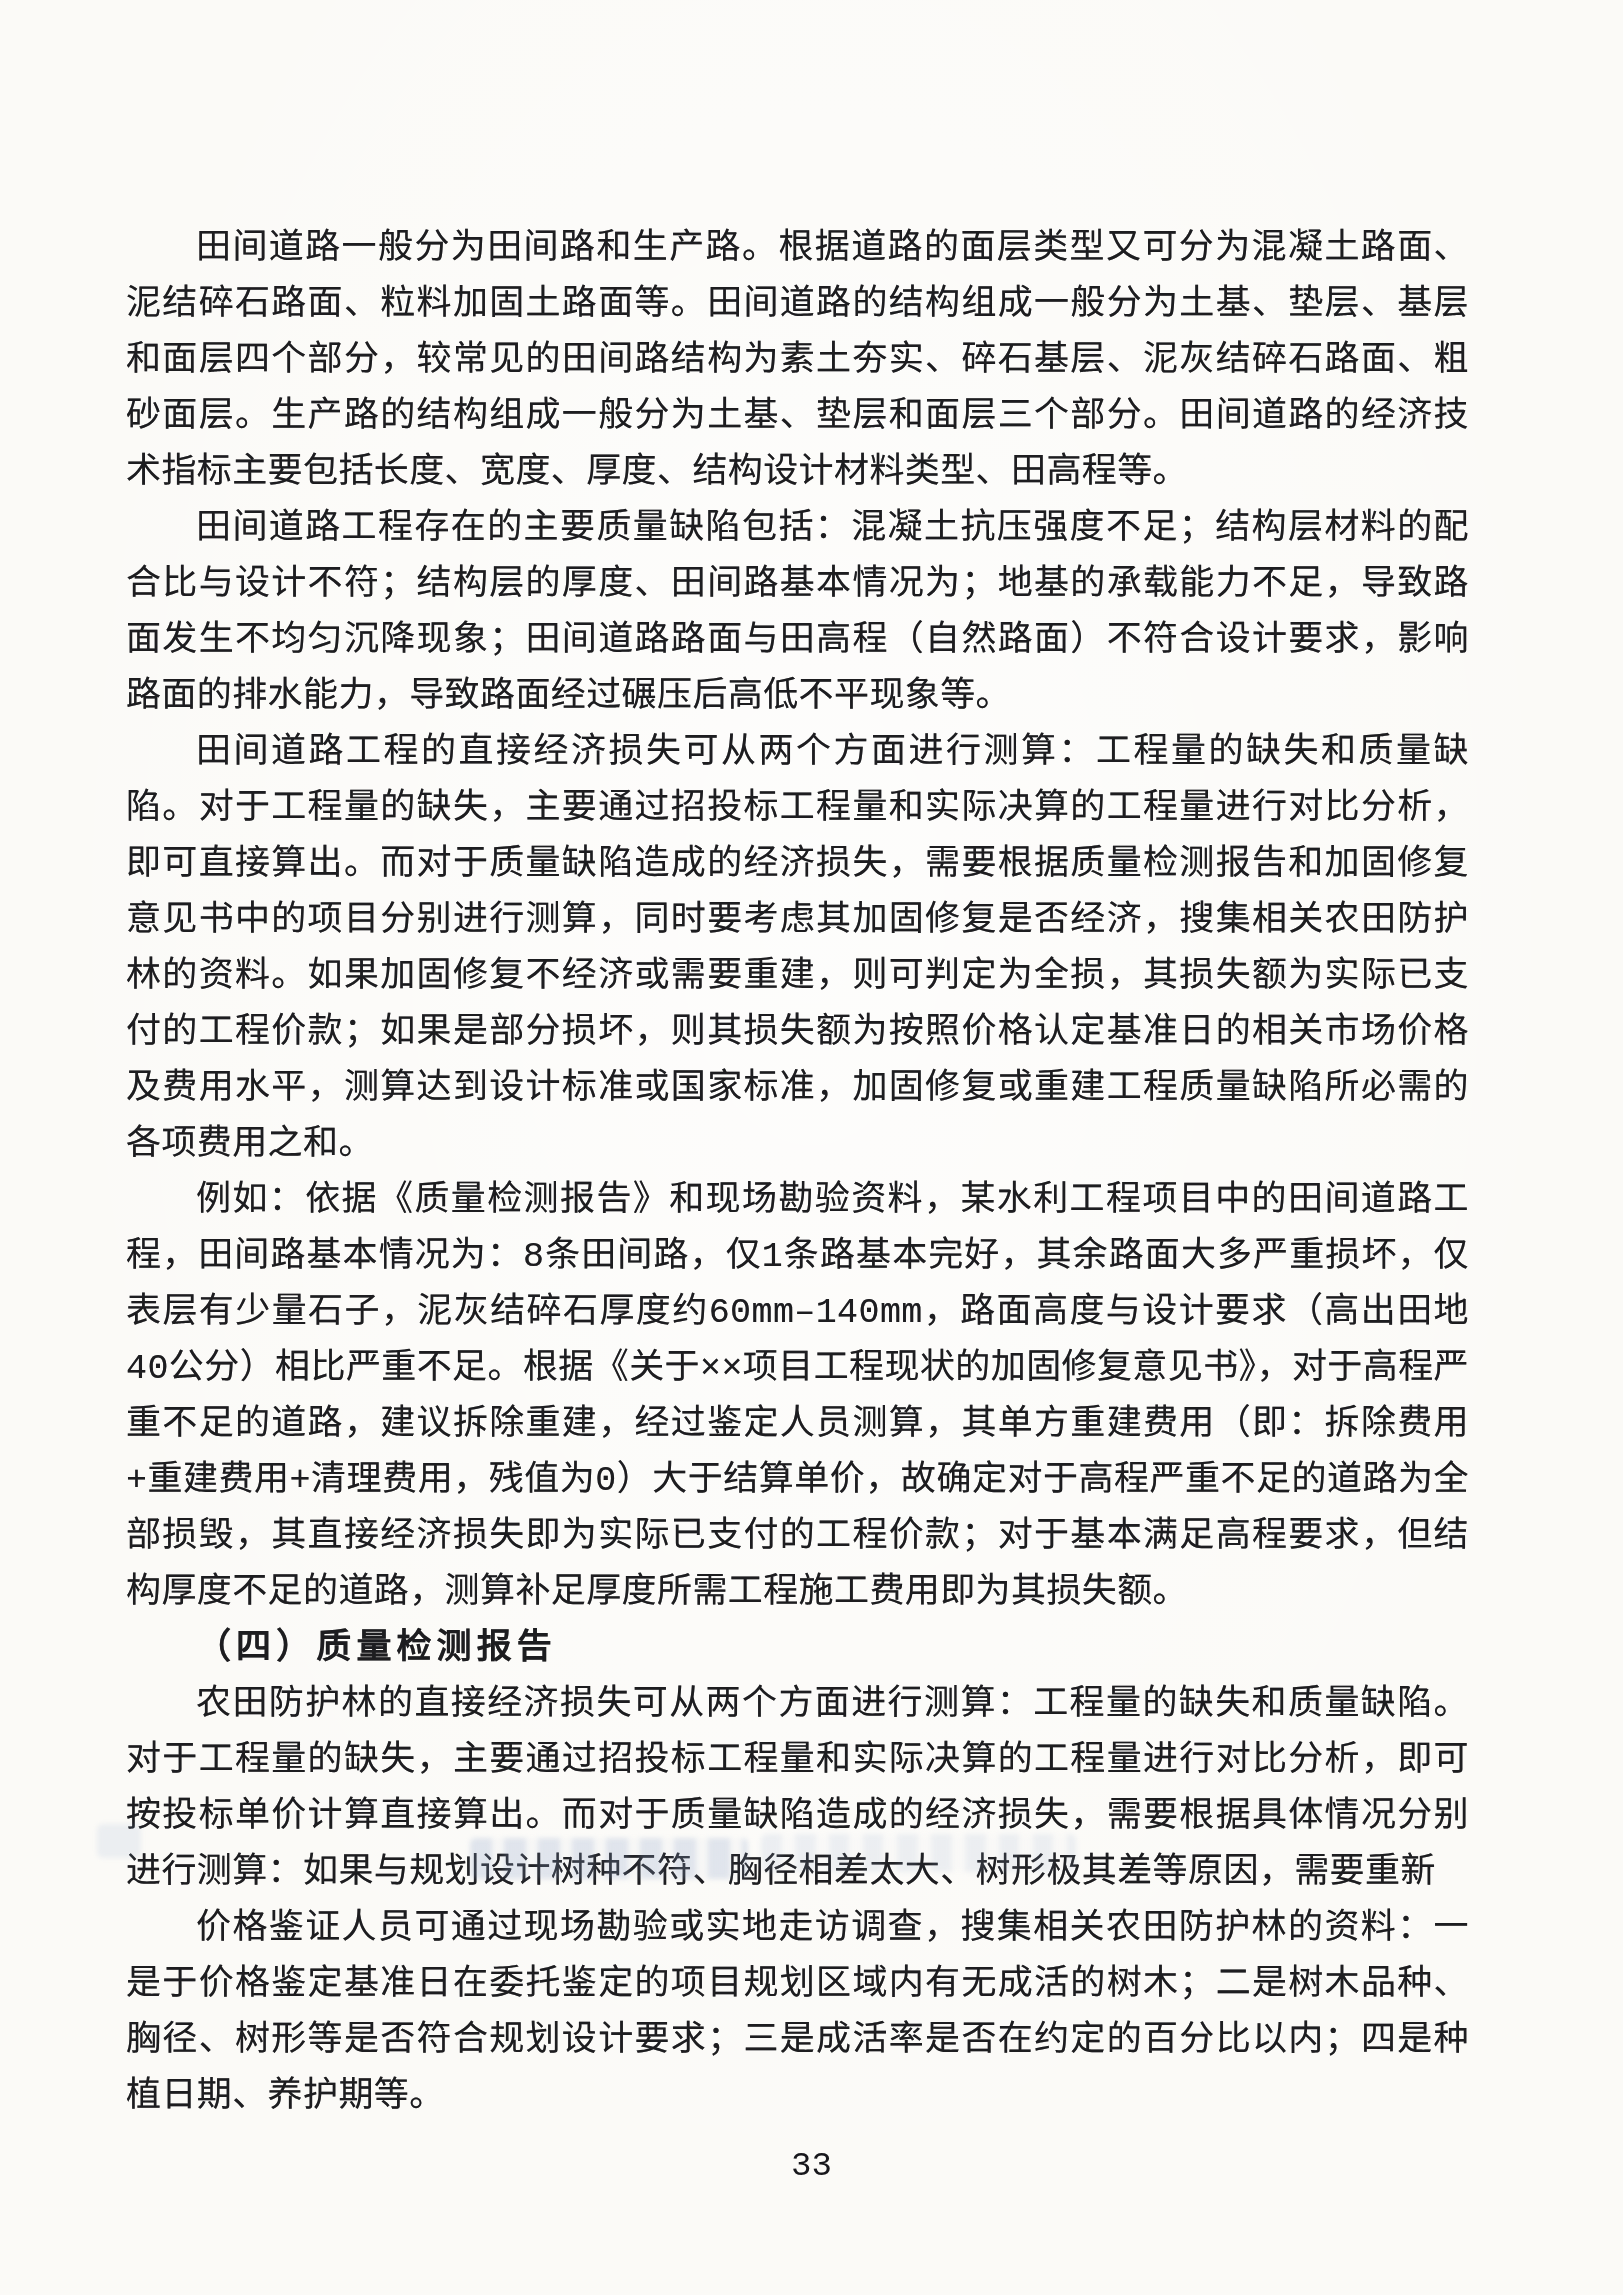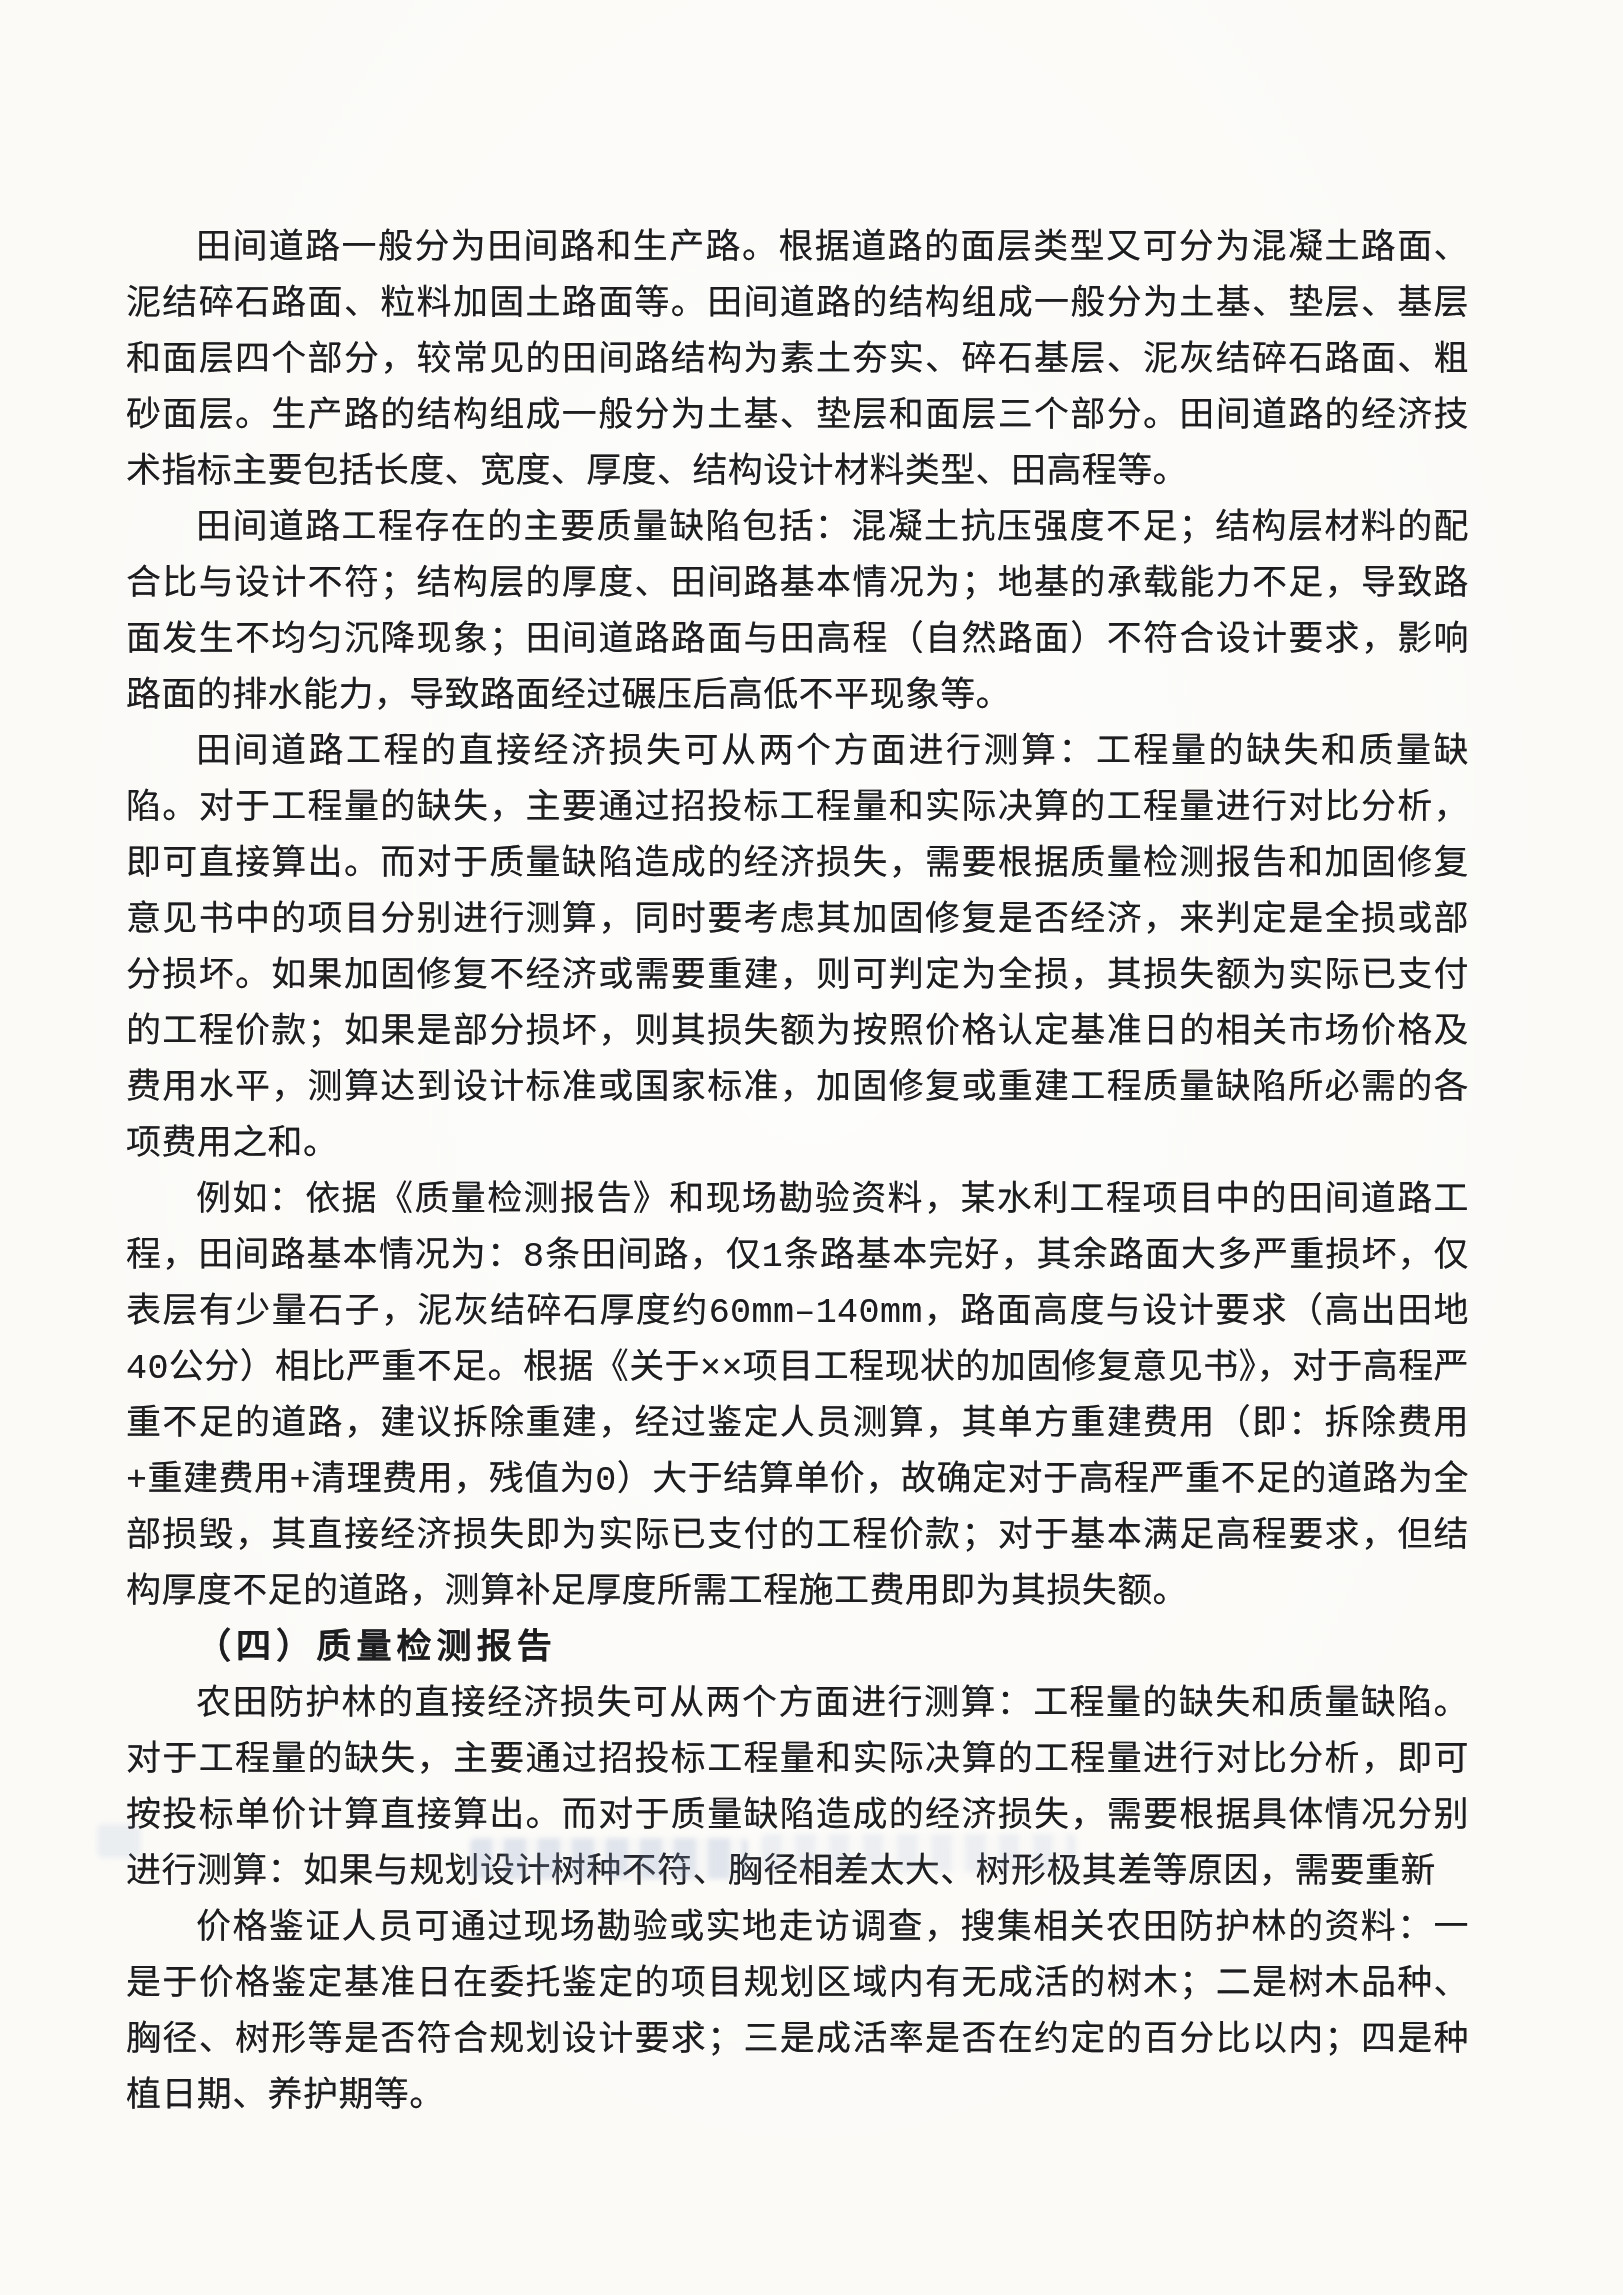--- a/index.html
+++ b/index.html
@@ -97,26 +97,27 @@
   }
 </style>
 </head>
 <body>
 
 <div class="page">
 
   <div class="text-block">
     <p class="body-para">田间道路一般分为田间路和生产路。根据道路的面层类型又可分为混凝土路面、泥结碎石路面、粒料加固土路面等。田间道路的结构组成一般分为土基、垫层、基层和面层四个部分，较常见的田间路结构为素土夯实、碎石基层、泥灰结碎石路面、粗砂面层。生产路的结构组成一般分为土基、垫层和面层三个部分。田间道路的经济技术指标主要包括长度、宽度、厚度、结构设计材料类型、田高程等。</p>
     <p class="body-para">田间道路工程存在的主要质量缺陷包括：混凝土抗压强度不足；结构层材料的配合比与设计不符；结构层的厚度、田间路基本情况为；地基的承载能力不足，导致路面发生不均匀沉降现象；田间道路路面与田高程（自然路面）不符合设计要求，影响路面的排水能力，导致路面经过碾压后高低不平现象等。</p>
-    <p class="body-para">田间道路工程的直接经济损失可从两个方面进行测算：工程量的缺失和质量缺陷。对于工程量的缺失，主要通过招投标工程量和实际决算的工程量进行对比分析，即可直接算出。而对于质量缺陷造成的经济损失，需要根据质量检测报告和加固修复意见书中的项目分别进行测算，同时要考虑其加固修复是否经济，来判定是全损或部分损坏。如果加固修复不经济或需要重建，则可判定为全损，其损失额为实际已支付的工程价款；如果是部分损坏，则其损失额为按照价格认定基准日的相关市场价格及费用水平，测算达到设计标准或国家标准，加固修复或重建工程质量缺陷所必需的各项费用之和。</p>
+    <p class="body-para">田间道路工程的直接经济损失可从两个方面进行测算：工程量的缺失和质量缺陷。对于工程量的缺失，主要通过招投标工程量和实际决算的工程量进行对比分析，即可直接算出。而对于质量缺陷造成的经济损失，需要根据质量检测报告和加固修复意见书中的项目分别进行测算，同时要考虑其加固修复是否经济，搜集相关农田防护林的资料。如果加固修复不经济或需要重建，则可判定为全损，其损失额为实际已支付的工程价款；如果是部分损坏，则其损失额为按照价格认定基准日的相关市场价格及费用水平，测算达到设计标准或国家标准，加固修复或重建工程质量缺陷所必需的各项费用之和。</p>
     <p class="body-para">例如：依据《质量检测报告》和现场勘验资料，某水利工程项目中的田间道路工程，田间路基本情况为：8条田间路，仅1条路基本完好，其余路面大多严重损坏，仅表层有少量石子，泥灰结碎石厚度约60mm–140mm，路面高度与设计要求（高出田地40公分）相比严重不足。根据《关于××项目工程现状的加固修复意见书》，对于高程严重不足的道路，建议拆除重建，经过鉴定人员测算，其单方重建费用（即：拆除费用+重建费用+清理费用，残值为0）大于结算单价，故确定对于高程严重不足的道路为全部损毁，其直接经济损失即为实际已支付的工程价款；对于基本满足高程要求，但结构厚度不足的道路，测算补足厚度所需工程施工费用即为其损失额。</p>
     <p class="section-heading">（四）质量检测报告</p>
     <p class="body-para">农田防护林的直接经济损失可从两个方面进行测算：工程量的缺失和质量缺陷。对于工程量的缺失，主要通过招投标工程量和实际决算的工程量进行对比分析，即可按投标单价计算直接算出。而对于质量缺陷造成的经济损失，需要根据具体情况分别进行测算：如果与规划设计树种不符、胸径相差太大、树形极其差等原因，需要重新</p>
     <p class="body-para">价格鉴证人员可通过现场勘验或实地走访调查，搜集相关农田防护林的资料：一是于价格鉴定基准日在委托鉴定的项目规划区域内有无成活的树木；二是树木品种、胸径、树形等是否符合规划设计要求；三是成活率是否在约定的百分比以内；四是种植日期、养护期等。</p>
   </div>
 
   <div class="bleed bleed-1"></div>
   <div class="bleed bleed-2"></div>
   <div class="bleed bleed-3"></div>
 
+  <div class="page-number">33</div>
 
 </div>
 
 
 </body></html>

